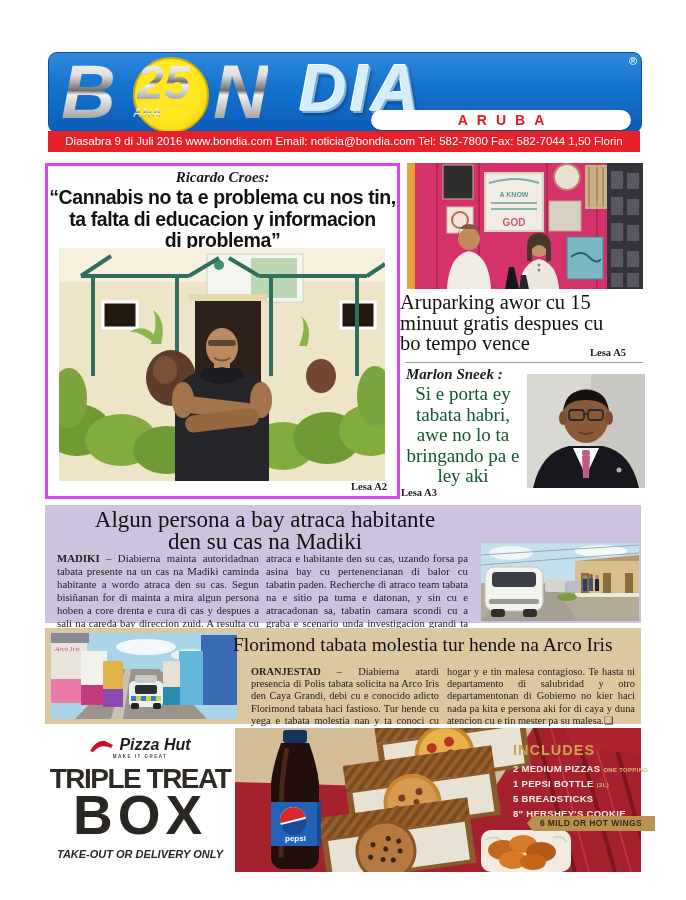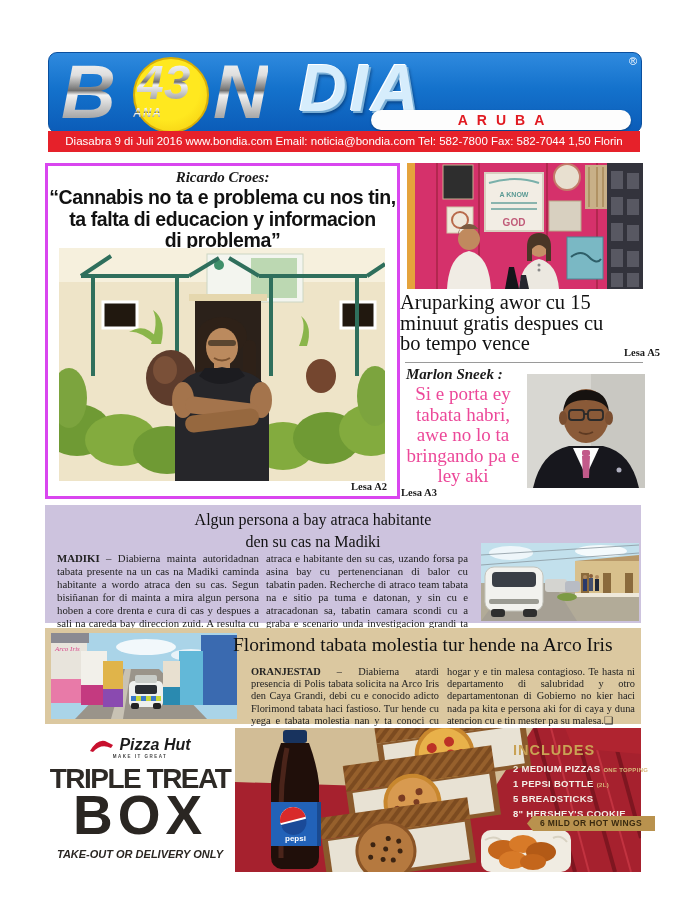--- a/index.html
+++ b/index.html
@@ -40,30 +40,30 @@
   #cannabis-headline{left:0;top:21px;width:100%;text-align:center;
     font-family:"Liberation Sans",sans-serif;font-weight:bold;font-size:19.5px;line-height:21.5px;
     letter-spacing:-0.4px;color:#111;}
   #cannabis-photo{left:11px;top:82px;width:326px;height:233px;}
   .lesa{font-weight:bold;font-size:10.5px;color:#1a1a1a;}
   #lesa-a2{right:10px;top:315px;}
 
   
   #ph-arup{left:407px;top:163px;width:236px;height:126px;}
   #hl-arup{left:400px;top:292px;width:246px;font-size:20.5px;line-height:20.5px;color:#111;}
-  #lesa-a5{left:420px;top:347px;width:240px;text-align:right;}
+  #lesa-a5{left:386px;top:347px;width:240px;text-align:right;}
   #rule-right{left:405px;top:362px;width:238px;height:1px;background:#9a9a9a;}
   #marlon-kicker{left:406px;top:366px;text-align:left;}
-  #hl-marlon{left:401px;top:384px;width:124px;text-align:center;font-size:19px;line-height:20.5px;color:#ec4899;}
+  #hl-marlon{left:401px;top:384px;width:124px;text-align:center;font-size:19px;line-height:20.5px;color:#14532d;}
   #lesa-a3{left:401px;top:487px;width:124px;}
   #ph-marlon{left:527px;top:374px;width:118px;height:114px;}
 
   
   #sec-madiki{left:45px;top:505px;width:596px;height:118px;background:#cdc3de;}
-  .sec-headline{text-align:center;font-size:16px;line-height:22px;color:#111;padding-left:48px;}
+  .sec-headline{text-align:center;font-size:23px;line-height:22px;color:#111;}
   #madiki-hl{left:0;top:4px;width:440px;}
   #madiki-cols{left:12px;top:47px;display:flex;gap:7px;}
   .body-col{width:202px;font-size:10.8px;line-height:1.2;text-align:justify;color:#222;margin:0;}
   #madiki-photo{left:436px;top:38px;width:158px;height:78px;}
 
   
   #sec-flor{left:45px;top:628px;width:596px;height:96px;background:#dbc8a0;}
   #flor-photo{left:6px;top:5px;width:186px;height:86px;}
   #flor-hl{left:188px;top:6px;width:392px;text-align:left;font-size:19.5px;line-height:21px;color:#111;}
   #flor-cols{left:206px;top:38px;display:flex;gap:8px;}
@@ -97,21 +97,21 @@
   svg{display:block;}
 </style>
 </head>
 <body>
 
 <div id="page">
 
   <div id="masthead" class="abs">
     <span id="logo-b" class="abs chrome big-letter">B</span>
     <span id="sun" class="abs"></span>
-    <span id="logo-25" class="abs chrome">43</span>
+    <span id="logo-25" class="abs chrome">25</span>
     <span id="logo-ana" class="abs chrome">AÑA</span>
     <span id="logo-n" class="abs chrome big-letter">N</span>
     <span id="logo-dia" class="abs">DIA</span>
     <span id="aruba-strip" class="abs">ARUBA</span>
     <span id="reg-mark" class="abs">®</span>
   </div>
   <div id="infobar" class="abs">Diasabra 9 di Juli 2016  www.bondia.com  Email: noticia@bondia.com  Tel: 582-7800  Fax: 582-7044 1,50 Florin</div>
 
   <div id="article-cannabis" class="abs">
     <div id="cannabis-kicker" class="abs kicker">Ricardo Croes:</div>

